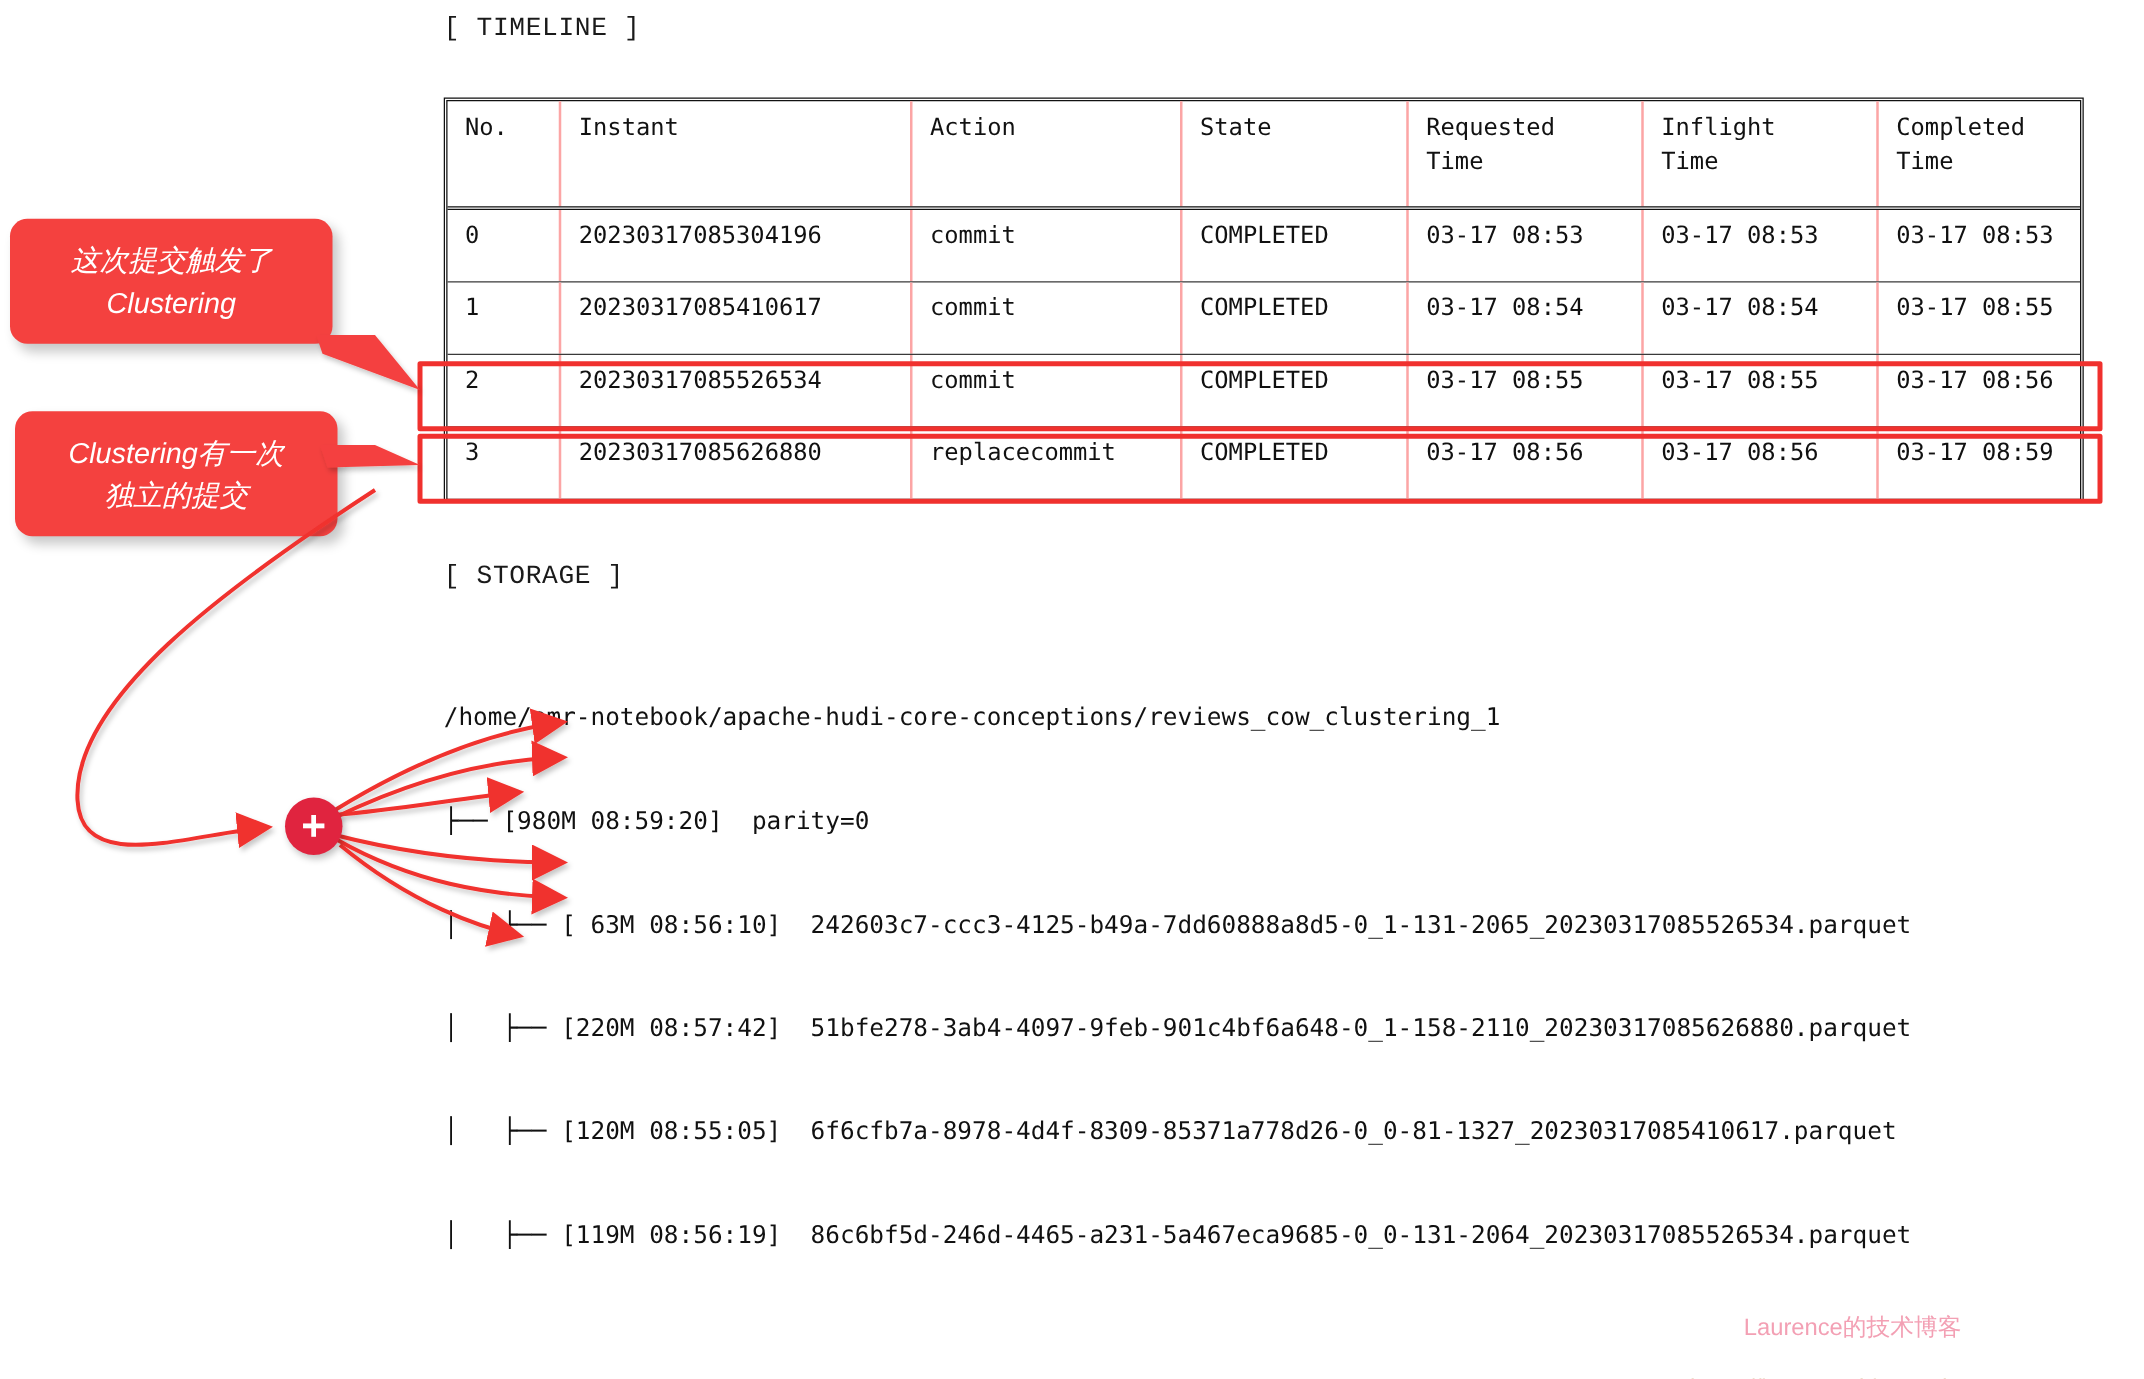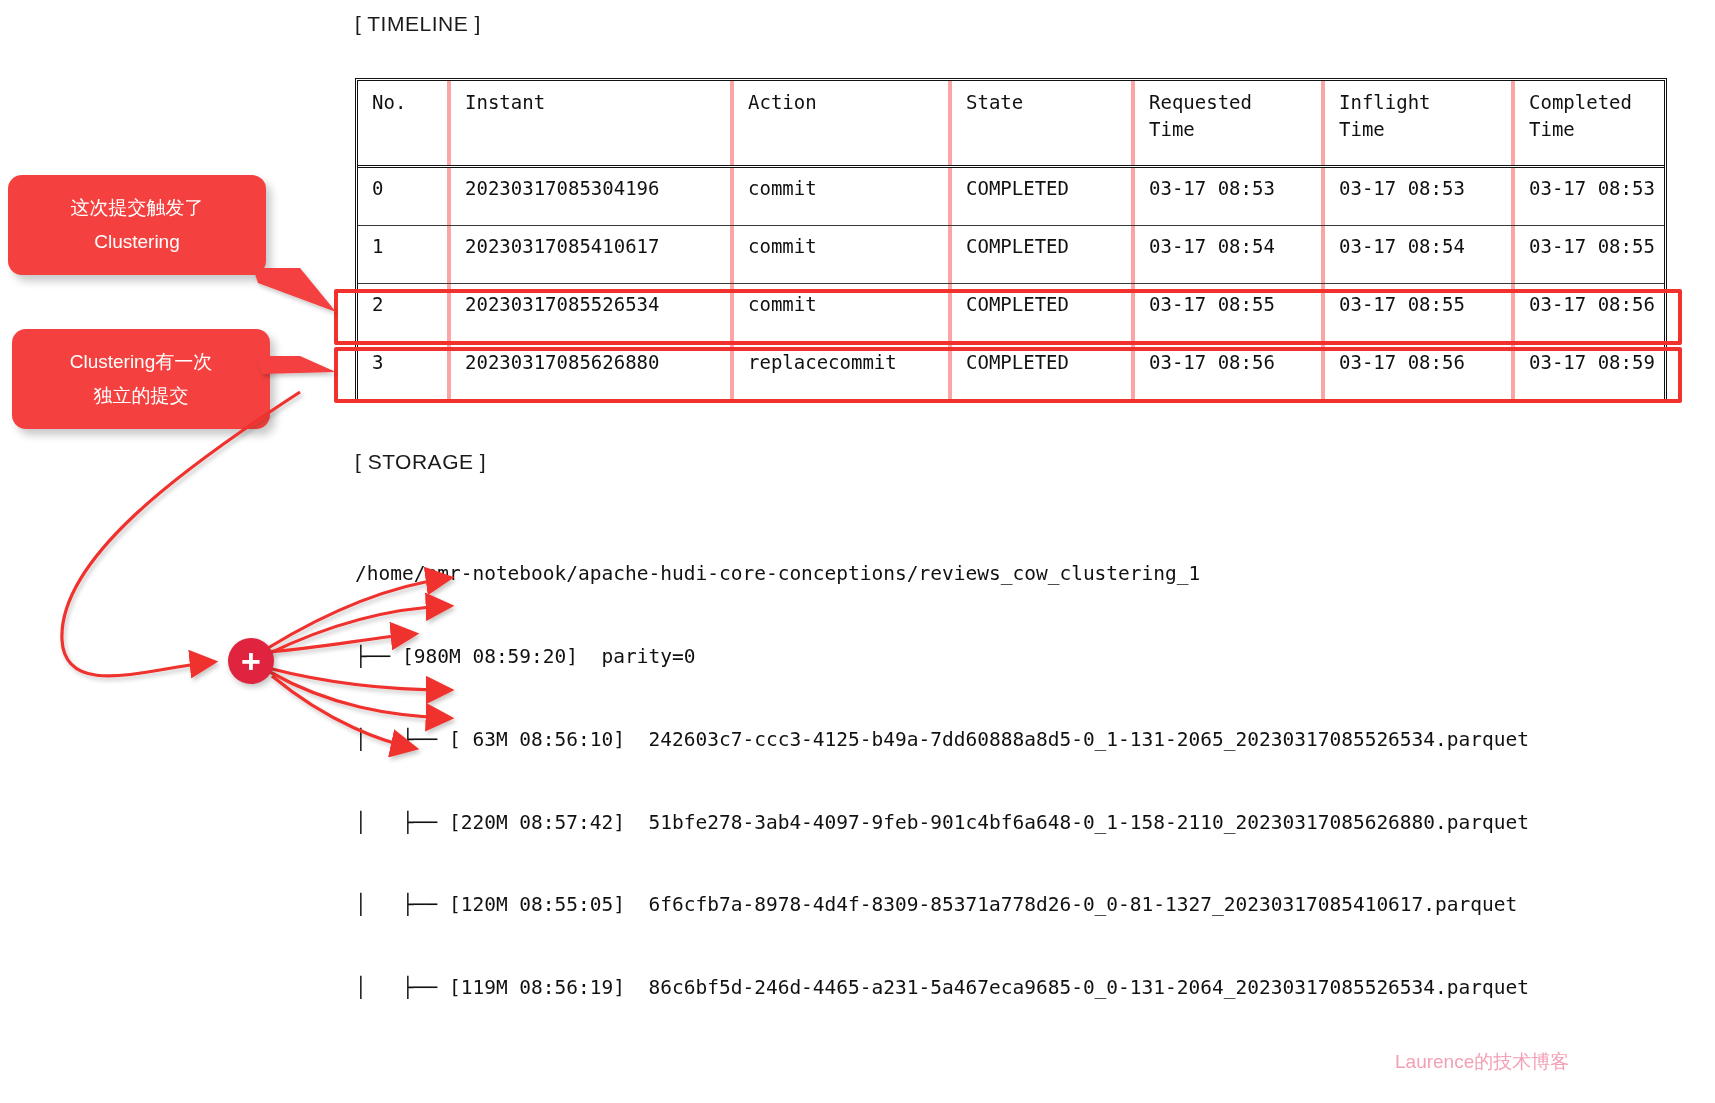--- a/index.html
+++ b/index.html
@@ -11,21 +11,21 @@
     width: 1715px;
     height: 1103px;
     position: relative;
     font-family: "DejaVu Sans Mono", monospace;
     overflow: hidden;
   }
 
   
   .section-label {
     position: absolute;
-    font-family: Liberation Sans, sans-serif;
+    font-family: Liberation Mono, monospace;
     font-size: 21px;
     color: #1a1a1a;
     letter-spacing: 0.5px;
     white-space: pre;
   }
   #timeline-label { left: 355px; top: 12px; }
   #storage-label  { left: 355px; top: 450px; }
 
   
   #timeline-table-wrap {
@@ -36,21 +36,21 @@
   }
   table.tl {
     border-collapse: collapse;
     width: 100%;
     font-family: "DejaVu Sans Mono", monospace;
     font-size: 19px;
     color: #111;
     table-layout: fixed;
   }
   table.tl td, table.tl th {
-    border-right: 4px solid #fca5a5;
+    border-right: 2px solid #fca5a5;
     padding: 8px 0 8px 14px;
     text-align: left;
     font-weight: normal;
     vertical-align: top;
     white-space: pre-wrap;
   }
   table.tl td:last-child, table.tl th:last-child { border-right: none; }
 
   thead.tl-head th { height: 68px; line-height: 27px; }
   tbody.tl-body td { height: 41px; line-height: 24px; }
@@ -83,30 +83,31 @@
     pointer-events: none;
   }
 
   
   .callout {
     position: absolute;
     background: #f4413f;
     color: #ffffff;
     border-radius: 14px;
     font-family: "Liberation Sans", sans-serif;
-    font-size: 19px;
+    font-size: 23px;
     line-height: 34px;
     text-align: center;
     display: flex;
     flex-direction: column;
     justify-content: center;
     align-items: center;
     box-shadow: 5px 6px 9px rgba(0,0,0,0.22);
     box-sizing: border-box;
     padding: 10px 14px;
+    font-style: italic;
   }
   #callout-1 { left: 8px;  top: 175px; width: 258px; height: 100px; }
   #callout-2 { left: 12px; top: 293px; width: 258px; height: 100px; margin-top: 36px; }
 
   
   #storage-tree {
     position: absolute;
     left: 355px;
     top: 505px;
     font-family: "DejaVu Sans Mono", monospace;

